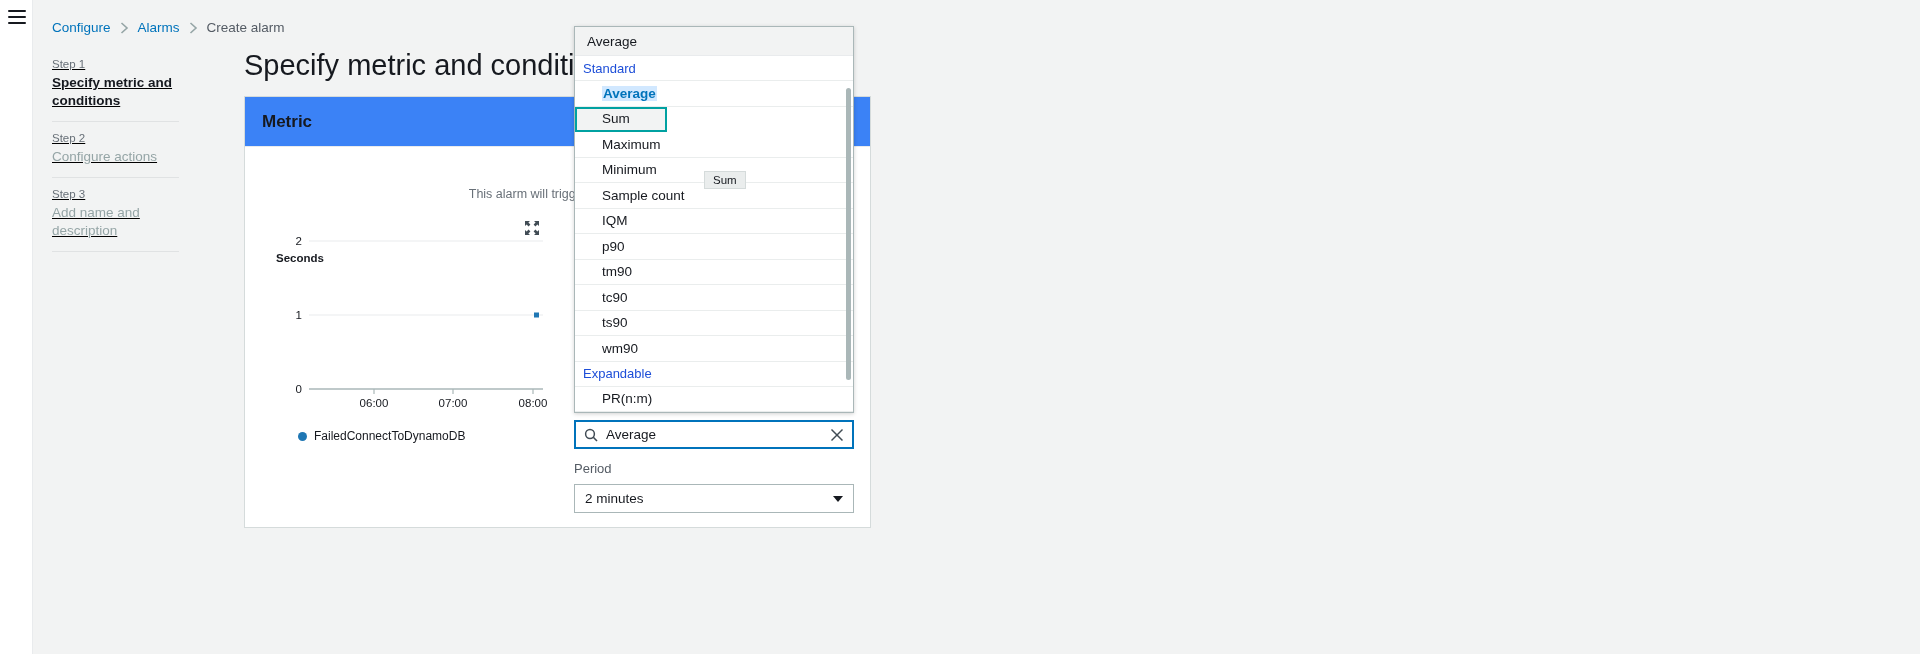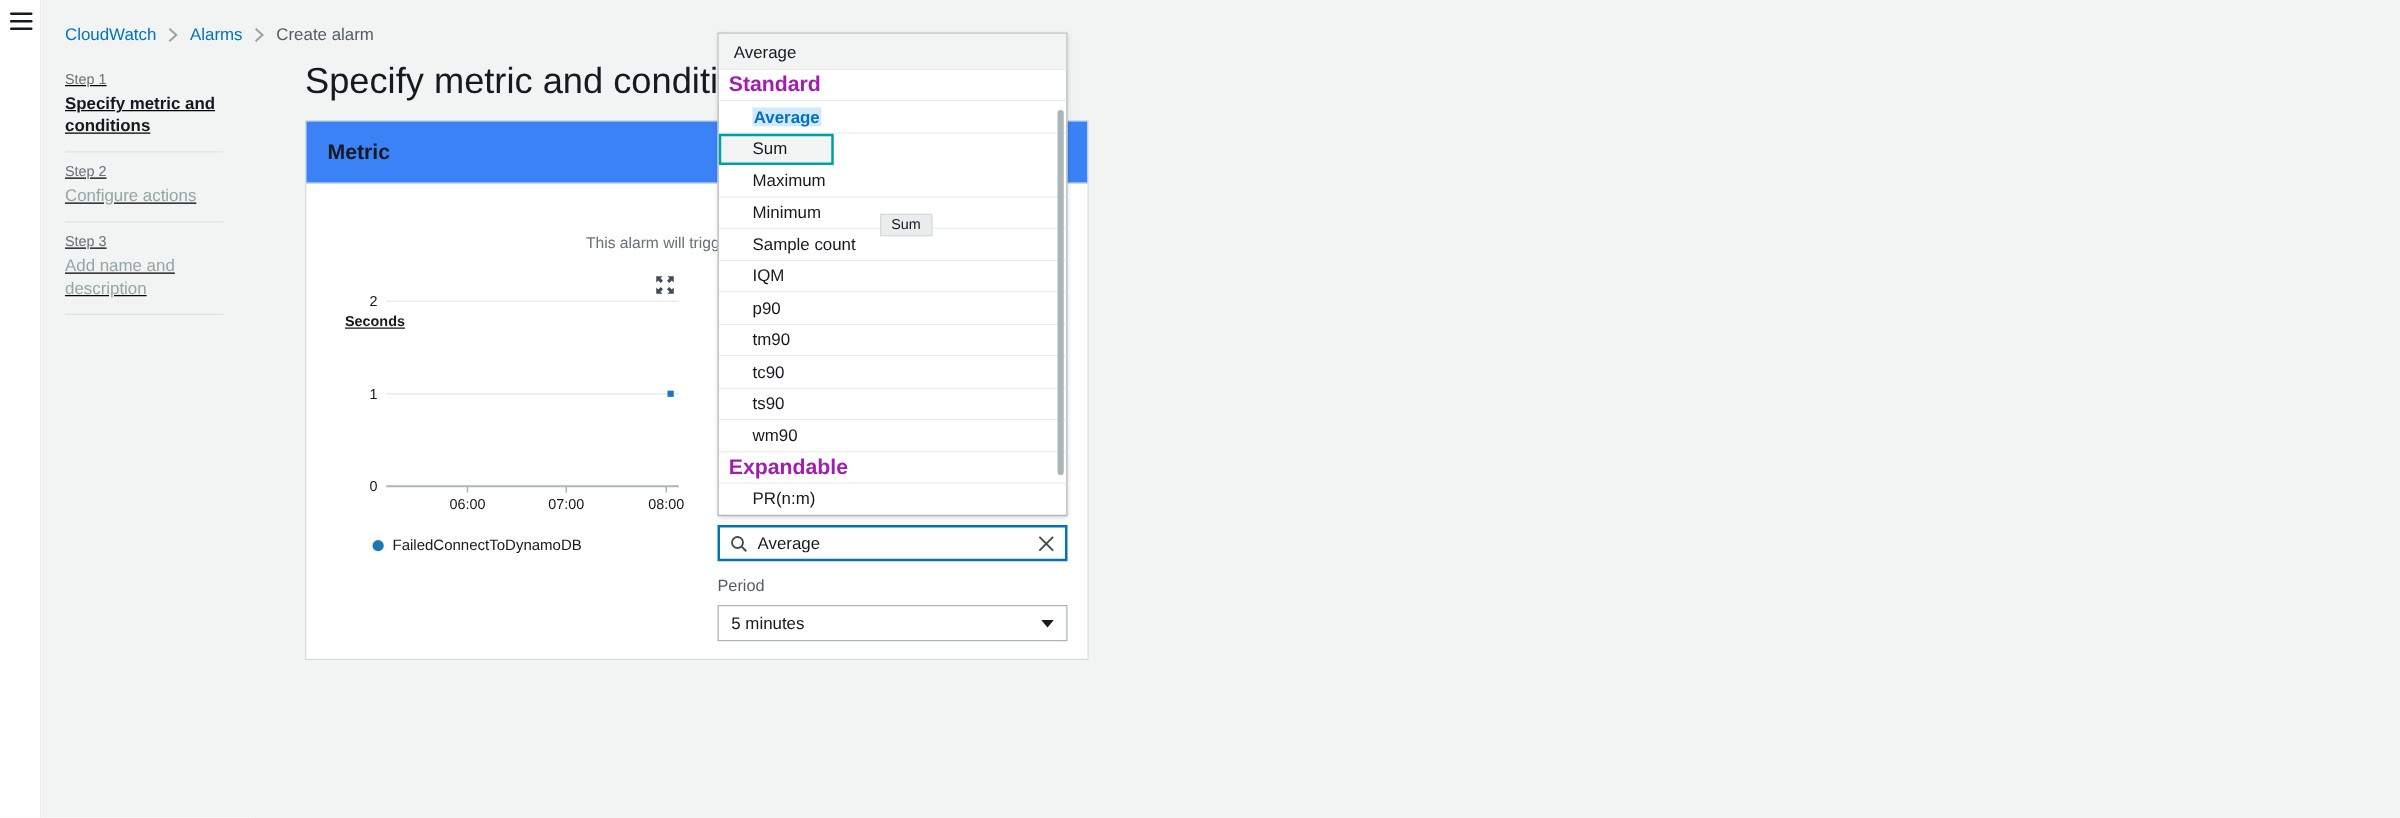--- a/index.html
+++ b/index.html
@@ -80,21 +80,21 @@
     white-space: nowrap;
   }
 
   
   .chart-wrap { position: relative; margin-top: 17px; width: 590px; height: 230px; }
   .expand-icon {
     position: absolute; left: 262px; top: 0px; width: 16px; height: 16px; cursor: pointer;
   }
   .chart-ylabel {
     position: absolute; left: 14px; top: 32px;
-    font-size: 11.5px; font-weight: bold; color: #16191f; text-decoration: underline;
+    font-size: 11.5px; font-weight: bold; color: #16191f;
   }
   .chart-svg { position: absolute; left: 0; top: 0; }
   .legend {
     position: absolute; left: 36px; top: 209px;
     display: flex; align-items: center; gap: 7px;
   }
   .legend-swatch {
     width: 9px; height: 9px; border-radius: 50%; background: #1f77b4; display:block;
   }
   .legend-label { font-size: 12px; color: #16191f; }
@@ -107,21 +107,21 @@
     z-index: 40;
   }
   .dd-selected {
     height: 29px; background: #f2f3f3; border-bottom: 1px solid #e9ebed;
     display: flex; align-items: center; padding-left: 12px;
     font-size: 13.5px; color: #16191f;
   }
   .dd-list { position: relative; max-height: 375px; }
   .dd-group {
     height: 25px; display: flex; align-items: center;
-    padding-left: 8px; font-size: 17px; font-weight: bold; color: #a21caf;
+    padding-left: 8px; font-size: 13px; font-weight: normal; color: #1d4ed8;
     border-bottom: 1px solid #eaeded;
   }
   .dd-item {
     height: 25.5px; display: flex; align-items: center;
     padding-left: 27px; font-size: 13.5px; color: #16191f;
     border-bottom: 1px solid #eaeded; cursor: pointer; position: relative;
   }
   .dd-item.sel { color: #0073bb; font-weight: bold; }
   .dd-item.sel .hl { background: #d1e8ff; padding: 0 1px; }
   .dd-item.focused {
@@ -176,21 +176,21 @@
 
   <div class="rail">
     <div class="hamburger">
       <span></span>
         <span></span>
         <span></span>
     </div>
   </div>
 
   <nav class="breadcrumb">
-    <a class="bc-link">CloudWatch</a>
+    <a class="bc-link">Configure</a>
     <span class="bc-sep">
       <svg width="9" height="12" viewBox="0 0 9 12">
           <path d="M1.5 1 L7 6 L1.5 11" fill="none" stroke="#95a5a6" stroke-width="1.6"></path>
         </svg>
     </span>
     <a class="bc-link">Alarms</a>
     <span class="bc-sep">
       <svg width="9" height="12" viewBox="0 0 9 12">
           <path d="M1.5 1 L7 6 L1.5 11" fill="none" stroke="#95a5a6" stroke-width="1.6"></path>
         </svg>
@@ -301,17 +301,17 @@
     <span class="s-clear">
       <svg width="14" height="14" viewBox="0 0 14 14">
         <line x1="1.5" y1="1.5" x2="12.5" y2="12.5" stroke="#414c55" stroke-width="1.5"></line>
         <line x1="12.5" y1="1.5" x2="1.5" y2="12.5" stroke="#414c55" stroke-width="1.5"></line>
       </svg>
     </span>
   </div>
 
   <div class="period-label">Period</div>
   <div class="period-select">
-    <span class="pv">5 minutes</span>
+    <span class="pv">2 minutes</span>
     <span class="caret"></span>
   </div>
 
 </div>
 
 </body></html>

